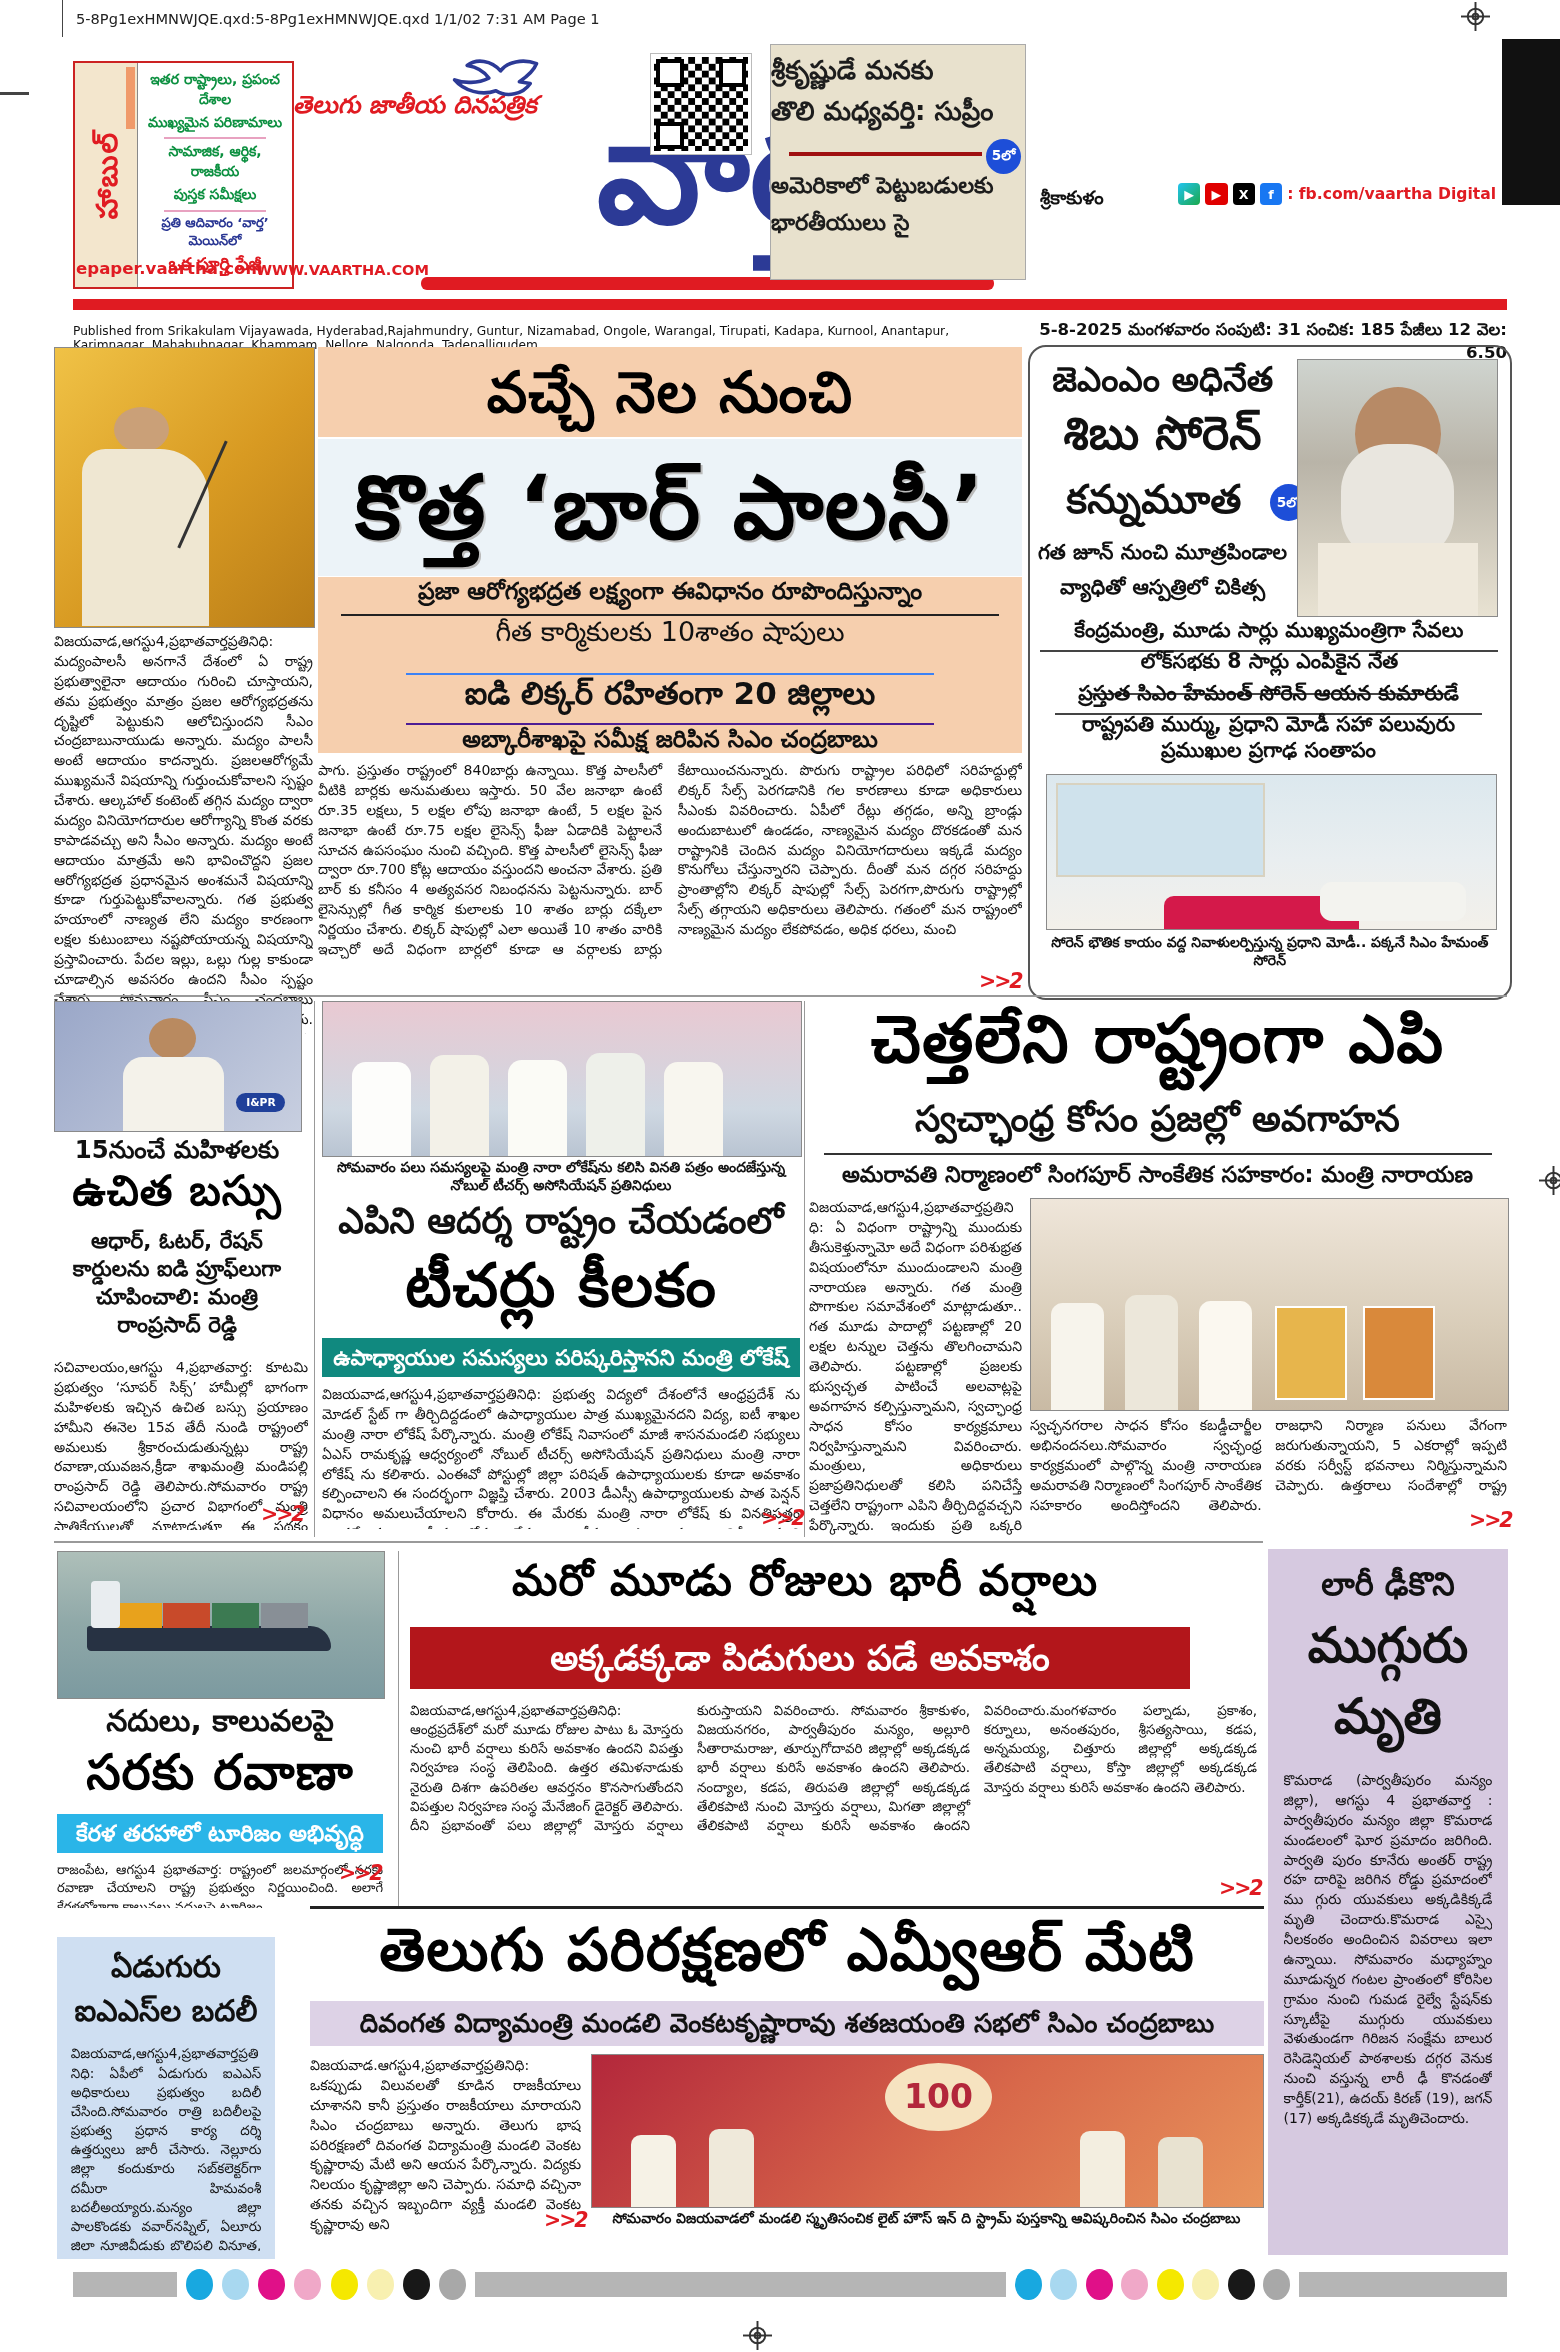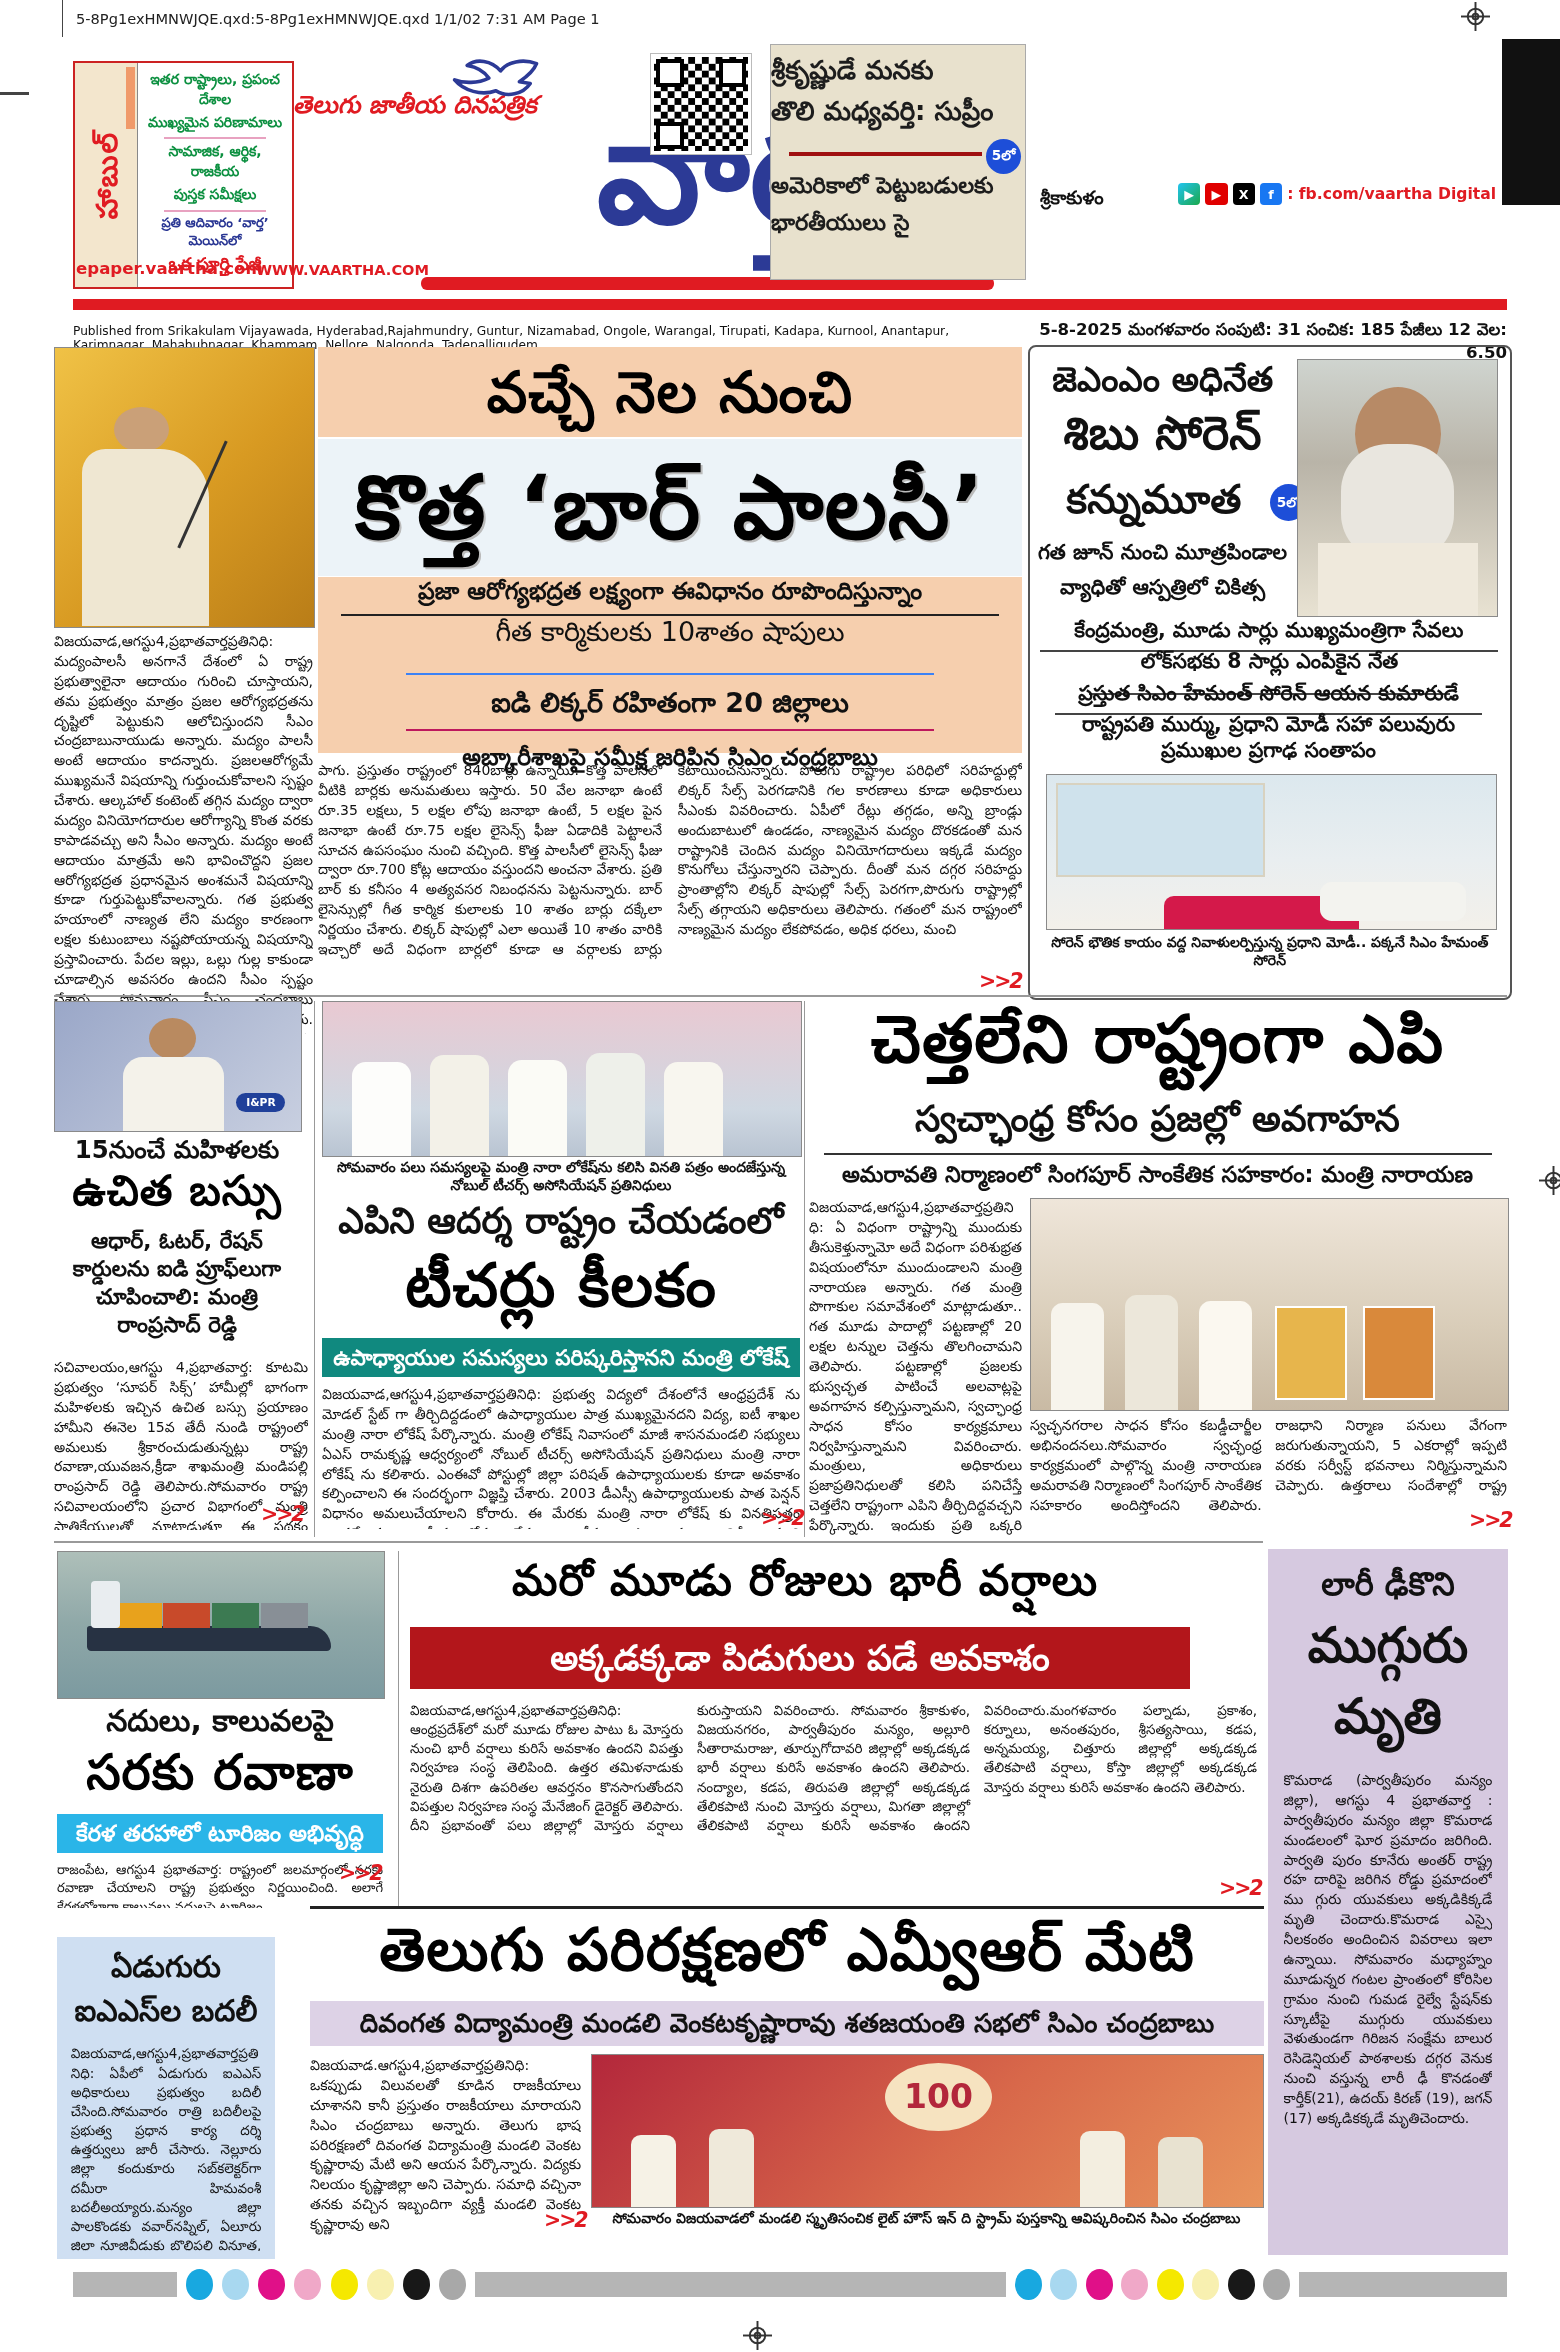--- a/index.html
+++ b/index.html
@@ -114,29 +114,29 @@
     <div style="position:absolute;left:27px;top:101px;width:127px;height:177px;border-radius:23.4px 49px 0 0;background:#efe7d2"></div>
     <div style="position:absolute;left:146px;top:88px;width:2.9px;height:117px;background:#333;transform:rotate(24deg)"></div>
   </div>
 
   <div class="abs c headline-big" style="left:318px;top:347px;width:704px;height:90px;line-height:90px;font-size:57px;background:#f6cfae;overflow:hidden">వచ్చే నెల నుంచి</div>
   <div class="abs c headline-big" style="left:318px;top:439px;width:704px;height:137px;line-height:137px;font-size:88px;background:#ecf3f8;overflow:hidden;text-shadow:2px 2px 0 #bbb">కొత్త ‘బార్ పాలసీ’</div>
 
   <div class="abs" style="left:318px;top:577px;width:704px;height:176px;background:#f6cfae;display:flex;flex-direction:column;justify-content:space-evenly">
     <div class="sub-row" style="font-size:23.4px;border-bottom:2px solid #222;margin:0 23.4px;padding-bottom:3.9px">ప్రజా ఆరోగ్యభద్రత లక్ష్యంగా ఈవిధానం రూపొందిస్తున్నాం</div>
     <div class="sub-row" style="font-size:27px;font-weight:400;border-bottom:2px solid #3b82f6;margin:0 88px;padding-bottom:19px">గీత కార్మికులకు 10శాతం షాపులు</div>
-    <div class="sub-row" style="font-size:27px;font-weight:900;border-bottom:2px solid #be185d;margin:12px 88px;padding-bottom:3.9px">ఐడి లిక్కర్ రహితంగా 20 జిల్లాలు</div>
+    <div class="sub-row" style="font-size:31px;font-weight:900;border-bottom:2px solid #4c1d95;margin:0 88px;padding-bottom:3.9px">ఐడి లిక్కర్ రహితంగా 20 జిల్లాలు</div>
     <div class="sub-row" style="font-size:23.4px">అబ్కారీశాఖపై సమీక్ష జరిపిన సిఎం చంద్రబాబు</div>
   </div>
 
   <div class="abs body-txt" style="left:54px;top:632px;width:259px;height:402px">విజయవాడ,ఆగస్టు4,ప్రభాతవార్తప్రతినిధి: మద్యంపాలసీ అనగానే దేశంలో ఏ రాష్ట్ర ప్రభుత్వాలైనా ఆదాయం గురించి చూస్తాయని, తమ ప్రభుత్వం మాత్రం ప్రజల ఆరోగ్యభద్రతను దృష్టిలో పెట్టుకుని ఆలోచిస్తుందని సీఎం చంద్రబాబునాయుడు అన్నారు. మద్యం పాలసీ అంటే ఆదాయం కాదన్నారు. ప్రజలఆరోగ్యమే ముఖ్యమనే విషయాన్ని గుర్తుంచుకోవాలని స్పష్టం చేశారు. ఆల్కహాల్ కంటెంట్ తగ్గిన మద్యం ద్వారా మద్యం వినియోగదారుల ఆరోగ్యాన్ని కొంత వరకు కాపాడవచ్చు అని సీఎం అన్నారు. మద్యం అంటే ఆదాయం మాత్రమే అని భావించొద్దని ప్రజల ఆరోగ్యభద్రత ప్రధానమైన అంశమనే విషయాన్ని కూడా గుర్తుపెట్టుకోవాలన్నారు. గత ప్రభుత్వ హయాంలో నాణ్యత లేని మద్యం కారణంగా లక్షల కుటుంబాలు నష్టపోయాయన్న విషయాన్ని ప్రస్తావించారు. పేదల ఇల్లు, ఒల్లు గుల్ల కాకుండా చూడాల్సిన అవసరం ఉందని సీఎం స్పష్టం చేశారు. సోమవారం సీఎం చంద్రబాబు సచివాలయంలో ఆబ్కారీశాఖపై రివ్యూ చేశారు. మంత్రులు కొల్లు రవీంద్ర, కొండపల్లి సహా అధికారులు ఈ సమీక్షకు హాజరయ్యారు. ప్రస్తుత పాలసీ గడువుతీరడంతో సెప్టెంబర్ 1నుంచి కొత్త పాలసీ రావాల్సి ఉంది. అధికారులు సీఎంకు కొత్త పాలసీపై ప్రజెంటేషన్ వివరించారు. మంత్రివర్గ ఉపసంఘం ఇచ్చిన నివేదనల ఆధారంగా కొత్త పాలసీకి రూపకల్పన చేసినట్లు తెలిపారు.</div>
   <div class="abs body-txt" style="left:318px;top:761px;width:704px;height:232px;column-count:2;column-gap:15.6px">పాగు. ప్రస్తుతం రాష్ట్రంలో 840బార్లు ఉన్నాయి. కొత్త పాలసీలో వీటికి బార్లకు అనుమతులు ఇస్తారు. 50 వేల జనాభా ఉంటే రూ.35 లక్షలు, 5 లక్షల లోపు జనాభా ఉంటే, 5 లక్షల పైన జనాభా ఉంటే రూ.75 లక్షల లైసెన్స్ ఫీజు ఏడాదికి పెట్టాలనే సూచన ఉపసంఘం నుంచి వచ్చింది. కొత్త పాలసీలో లైసెన్స్ ఫీజు ద్వారా రూ.700 కోట్ల ఆదాయం వస్తుందని అంచనా వేశారు. ప్రతి బార్ కు కనీసం 4 అత్యవసర నిబంధనను పెట్టనున్నారు. బార్ లైసెన్సుల్లో గీత కార్మిక కులాలకు 10 శాతం బార్లు దక్కేలా నిర్ణయం చేశారు. లిక్కర్ షాపుల్లో ఎలా అయితే 10 శాతం వారికి ఇచ్చారో అదే విధంగా బార్లలో కూడా ఆ వర్గాలకు బార్లు కేటాయించనున్నారు. పొరుగు రాష్ట్రాల పరిధిలో సరిహద్దుల్లో లిక్కర్ సేల్స్ పెరగడానికి గల కారణాలు కూడా అధికారులు సీఎంకు వివరించారు. ఏపీలో రేట్లు తగ్గడం, అన్ని బ్రాండ్లు అందుబాటులో ఉండడం, నాణ్యమైన మద్యం దొరకడంతో మన రాష్ట్రానికి చెందిన మద్యం వినియోగదారులు ఇక్కడే మద్యం కొనుగోలు చేస్తున్నారని చెప్పారు. దీంతో మన దగ్గర సరిహద్దు ప్రాంతాల్లోని లిక్కర్ షాపుల్లో సేల్స్ పెరగగా,పొరుగు రాష్ట్రాల్లో సేల్స్ తగ్గాయని అధికారులు తెలిపారు. గతంలో మన రాష్ట్రంలో నాణ్యమైన మద్యం లేకపోవడం, అధిక ధరలు, మంచి</div>
   <div class="abs more" style="left:979px;top:969px">&gt;&gt;2</div>
 
-  <div class="abs" style="left:1028px;top:345px;width:480px;height:651px;border:2px solid #555;border-radius:8px">
+  <div class="abs" style="left:1028px;top:345px;width:480px;height:651px;border:2px solid #555;border-radius:18px">
     <div class="abs c" style="left:7.8px;top:11.7px;width:250px;font-size:34px;font-weight:900">జెఎంఎం అధినేత</div>
     <div class="abs c" style="left:0;top:59px;width:265px;font-size:46px;font-weight:900">శిబు సోరెన్</div>
     <div class="abs c" style="left:7.8px;top:129px;width:232px;font-size:40px;font-weight:900">కన్నుమూత</div>
     <div class="badge abs" style="left:240px;top:137px;width:37px;height:37px">5లో</div>
     <div class="photo" style="left:267px;top:11.7px;width:199px;height:256px;background:linear-gradient(180deg,#cfd4cf,#b9b4a8 40%,#e8e2d2)">
       <div style="position:absolute;left:57px;top:27px;width:86px;height:94px;border-radius:50%;background:#b78a66"></div>
       <div style="position:absolute;left:43px;top:84px;width:113px;height:117px;border-radius:47px;background:#e9e6df"></div>
       <div style="position:absolute;left:19.5px;top:183px;width:160px;height:78px;background:#efe9dc"></div>
     </div>
     <div class="abs c" style="left:2px;top:193px;width:261px;font-size:20.5px;font-weight:700">గత జూన్ నుంచి మూత్రపిండాల</div>

